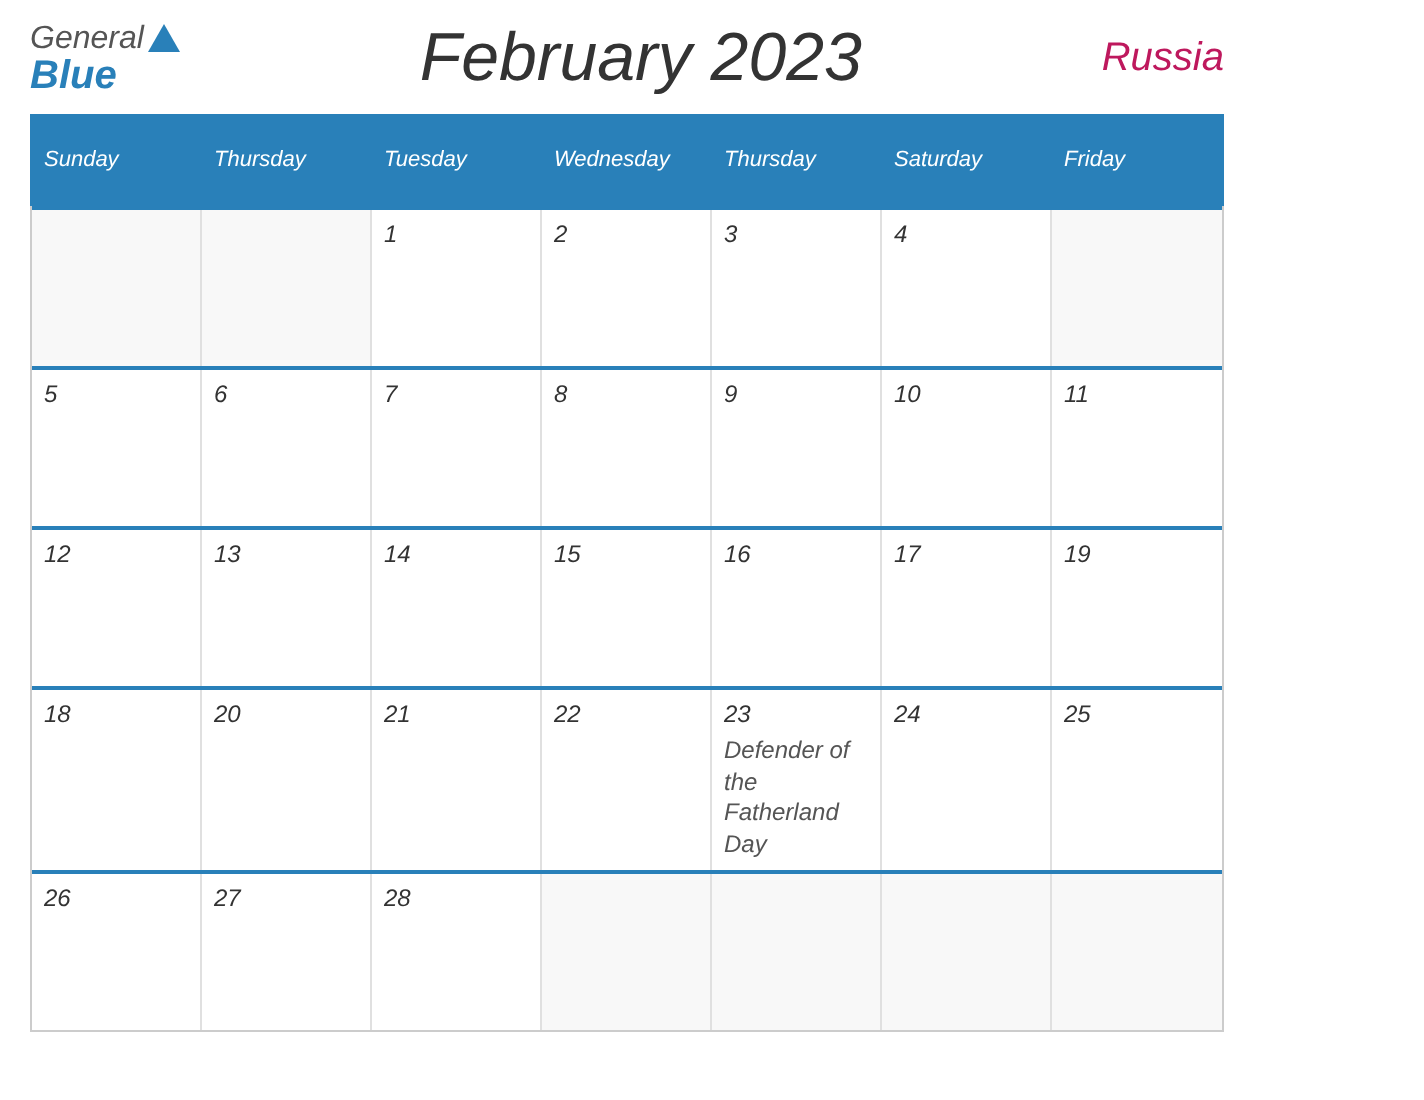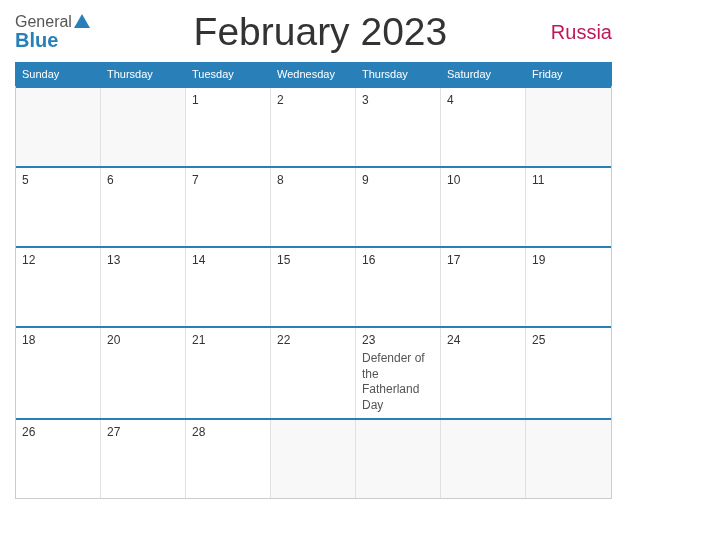--- a/index.html
+++ b/index.html
@@ -8,20 +8,21 @@
       background: #fff;
       width: 712px;
       height: 550px;
       overflow: hidden;
     }
     .calendar-container {
       width: 627px;
       height: 550px;
       background: #fff;
       padding: 10px 15px 10px 15px;
+      font-style: italic;
     }
     .header {
       display: flex;
       align-items: center;
       justify-content: space-between;
       margin-bottom: 8px;
     }
     .logo {
       display: flex;
       flex-direction: column;
@@ -46,40 +47,40 @@
     .logo-triangle {
       width: 0;
       height: 0;
       border-left: 8px solid transparent;
       border-right: 8px solid transparent;
       border-bottom: 14px solid #2980b9;
       margin-left: 2px;
       margin-bottom: 2px;
     }
     .calendar-title {
-      font-size: 39px;
+      font-size: 34px;
       color: #333;
       font-weight: normal;
       text-align: center;
     }
     .country-label {
       font-size: 20px;
       color: #be185d;
       text-align: left;
     }
     .days-header {
       display: grid;
       grid-template-columns: repeat(7, 1fr);
       background: #2980b9;
       border: 1px solid #2980b9;
     }
     .day-name {
       color: #fff;
       font-size: 11px;
-      padding: 5px 6px;
+      padding: 16px 6px;
       text-align: left;
     }
     .calendar-grid {
       display: flex;
       flex-direction: column;
       border-left: 1px solid #ccc;
       border-right: 1px solid #ccc;
     }
     .week-row {
       display: grid;

